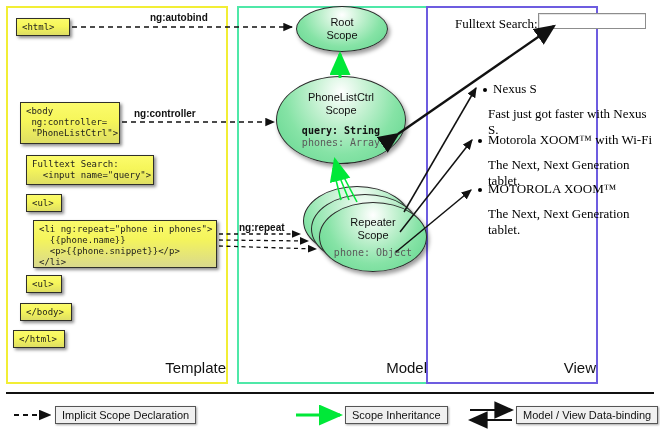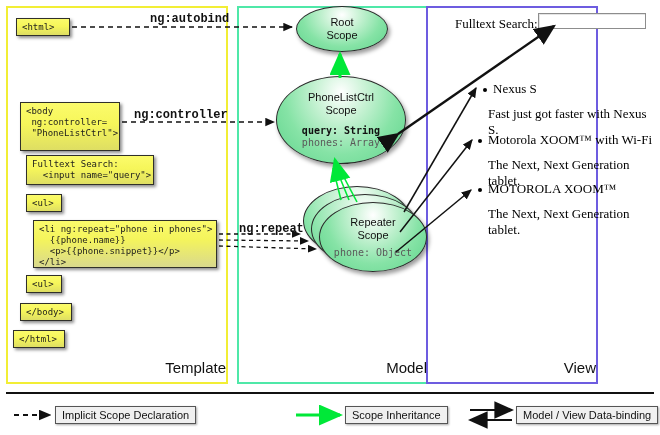--- a/index.html
+++ b/index.html
@@ -44,22 +44,22 @@
   .vserif{font-family:"Liberation Serif","DejaVu Serif",serif;color:#000;}
   #fulltext-label{position:absolute;left:455px;top:16px;font-size:13px;}
   #fulltext-input{position:absolute;left:538px;top:13px;width:108px;height:16px;
       box-sizing:border-box;background:#fff;border:1px solid #8d8d8d;
       box-shadow:inset 1px 1px 0 rgba(0,0,0,.10);}
   .phone-name{position:absolute;font-size:13px;}
   .phone-snip{position:absolute;font-size:13px;}
   .bullet{position:absolute;width:4px;height:4px;border-radius:50%;background:#000;}
 
   
-  .clabel{position:absolute;font-family:Liberation Mono, monospace;
-      font-size:12px;color:#111;font-weight:bold;}
+  .clabel{position:absolute;font-family:Liberation Sans, sans-serif;
+      font-size:10px;color:#111;font-weight:bold;}
 
   
   #legend-rule{position:absolute;left:6px;top:392px;width:648px;height:2px;background:#111;}
   .lgbox{position:absolute;box-sizing:border-box;background:#f0f0f0;
       border:1px solid #555;box-shadow:1px 1px 2px rgba(0,0,0,.35);
       font-size:11px;color:#111;padding:2px 6px;white-space:nowrap;
       font-family:"Liberation Sans",sans-serif;}
   svg{position:absolute;left:0;top:0;width:660px;height:435px;overflow:visible;}
   #arrows{pointer-events:none;}
 </style>
@@ -73,21 +73,21 @@
   </div>
   <div class="col" id="col-model" style="border-color: rgb(79, 232, 168);">
     <div class="col-label">Model</div>
   </div>
   <div class="col" id="col-view" style="border-color: rgb(109, 92, 224);">
     <div class="col-label">View</div>
   </div>
 
   <div class="tbox" style="left:16px;top:18px;width:54px;height:18px;">&lt;html&gt;</div>
 
-  <div class="tbox" style="left:20px;top:102px;width:100px;height:49px;">&lt;body
+  <div class="tbox" style="left:20px;top:102px;width:100px;height:42px;">&lt;body
  ng:controller=
  "PhoneListCtrl"&gt;</div>
 
   <div class="tbox" style="left:26px;top:155px;width:128px;height:30px;">Fulltext Search:
   &lt;input name="query"&gt;</div>
 
   <div class="tbox" style="left:26px;top:194px;width:36px;height:18px;">&lt;ul&gt;</div>
 
   <div class="tbox wide" style="left:33px;top:220px;width:184px;height:48px;">&lt;li ng:repeat="phone in phones"&gt;
   {{phone.name}}

